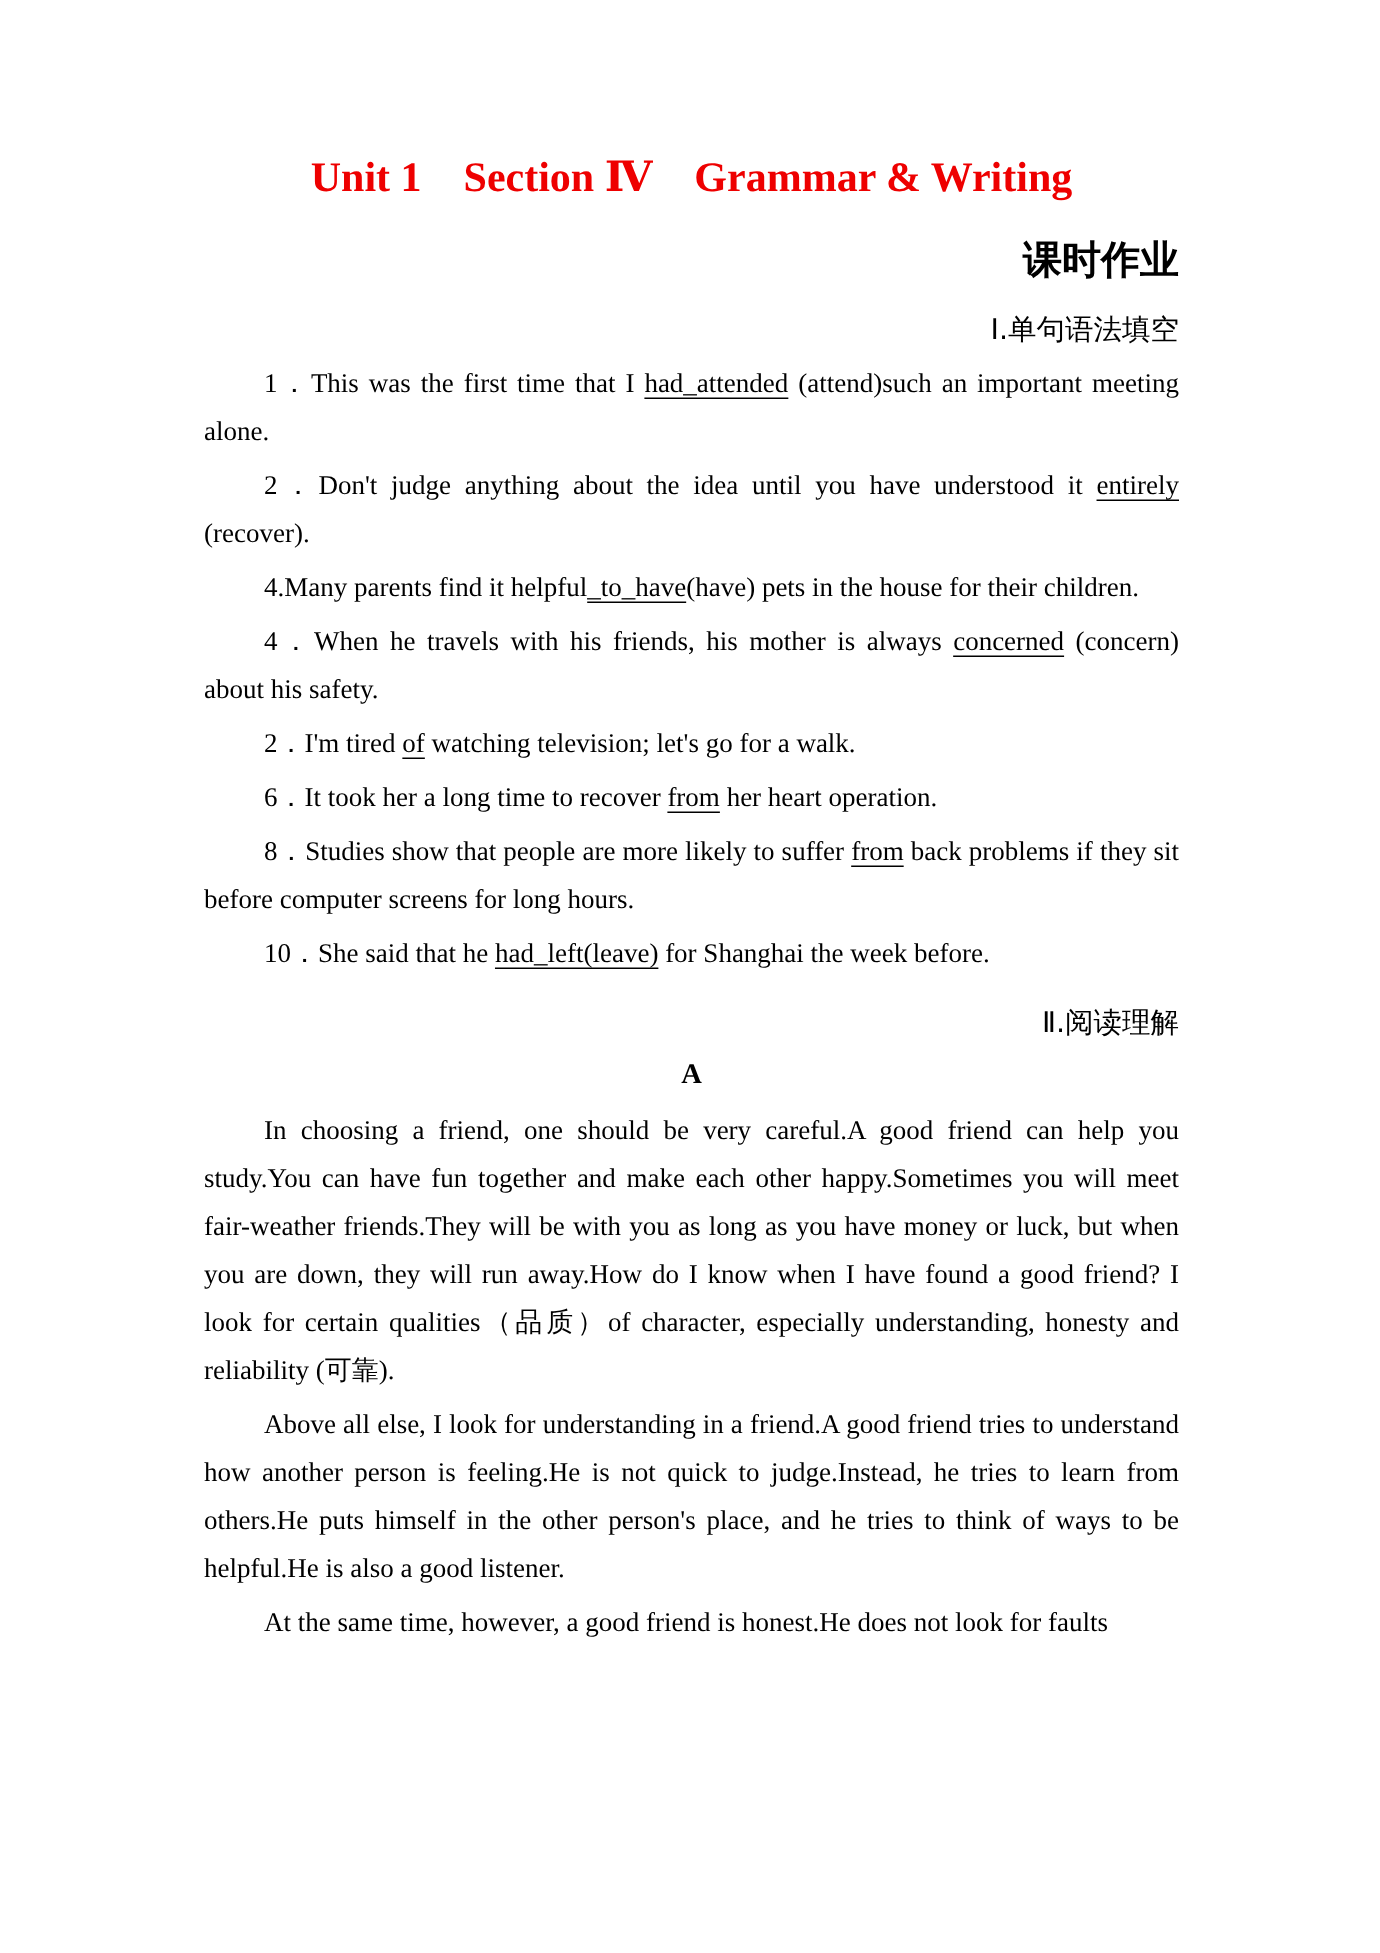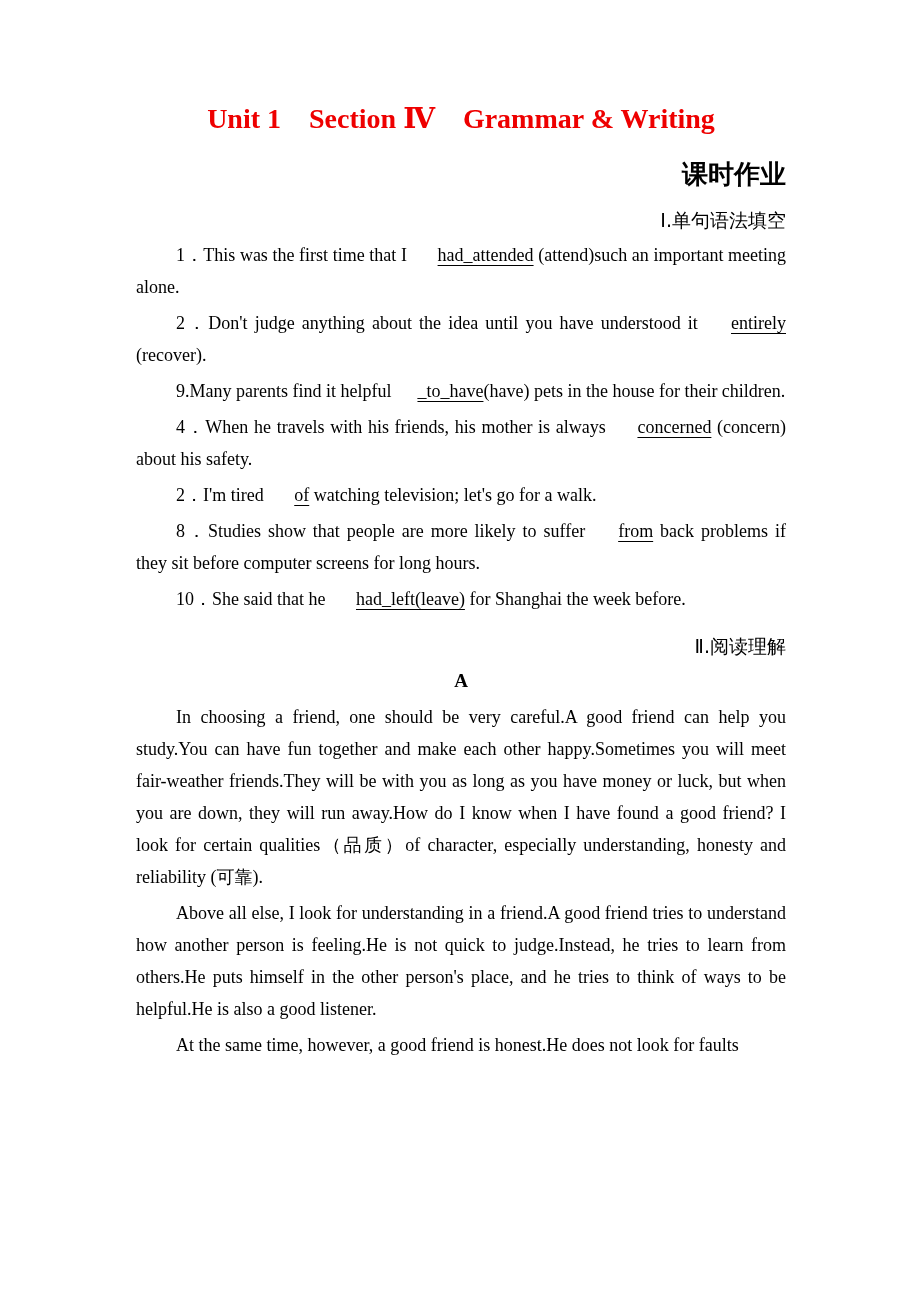--- a/index.html
+++ b/index.html
@@ -46,44 +46,44 @@
   p.item, p.para {
     margin: 4px 0;
     text-indent: 40px;
     text-align: justify;
     font-size: 18px;
     line-height: 32px;
   }
   .blank {
     text-decoration: underline;
     text-underline-offset: 4px;
-    margin-left: 26px;
   }
   .passage-label {
     margin: 4px 0;
     text-align: center;
     font-weight: bold;
     font-size: 19px;
     line-height: 32px;
   }
 </style>
 </head>
 <body>
 
 <div class="page">
   <h1 class="title" style="color: rgb(238, 0, 0);">Unit 1　Section Ⅳ　Grammar &amp; Writing</h1>
   <h2 class="subtitle">课时作业</h2>
 
   <div class="sec-heading">Ⅰ.单句语法填空</div>
   <div id="items">
       <p class="item"><span class="plain">1．This was the first time that I </span><span class="blank">had_attended</span><span class="plain"> (attend)such an important meeting alone.</span></p>
       <p class="item"><span class="plain">2．Don't judge anything about the idea until you have understood it </span><span class="blank">entirely</span><span class="plain"> (recover).</span></p>
-      <p class="item"><span class="plain">9.Many parents find it helpful</span><span class="blank">_to_have</span><span class="plain">(have) pets in the house for their children.</span></p>
+      <p class="item"><span class="plain">4.Many parents find it helpful</span><span class="blank">_to_have</span><span class="plain">(have) pets in the house for their children.</span></p>
       <p class="item"><span class="plain">4．When he travels with his friends, his mother is always </span><span class="blank">concerned</span><span class="plain"> (concern) about his safety.</span></p>
       <p class="item"><span class="plain">2．I'm tired </span><span class="blank">of</span><span class="plain"> watching television; let's go for a walk.</span></p>
+      <p class="item"><span class="plain">6．It took her a long time to recover </span><span class="blank">from</span><span class="plain"> her heart operation.</span></p>
       <p class="item"><span class="plain">8．Studies show that people are more likely to suffer </span><span class="blank">from</span><span class="plain"> back problems if they sit before computer screens for long hours.</span></p>
       <p class="item"><span class="plain">10．She said that he </span><span class="blank">had_left(leave)</span><span class="plain"> for Shanghai the week before.</span></p>
     </div>
 
   <div class="sec-heading">Ⅱ.阅读理解</div>
   <div class="passage-label">A</div>
   <div id="passage">
       <p class="para">In choosing a friend, one should be very careful.A good friend can help you study.You can have fun together and make each other happy.Sometimes you will meet fair-weather friends.They will be with you as long as you have money or luck, but when you are down, they will run away.How do I know when I have found a good friend? I look for certain qualities（品质）of character, especially understanding, honesty and reliability (可靠).</p>
       <p class="para">Above all else, I look for understanding in a friend.A good friend tries to understand how another person is feeling.He is not quick to judge.Instead, he tries to learn from others.He puts himself in the other person's place, and he tries to think of ways to be helpful.He is also a good listener.</p>
       <p class="para">At the same time, however, a good friend is honest.He does not look for faults</p>

